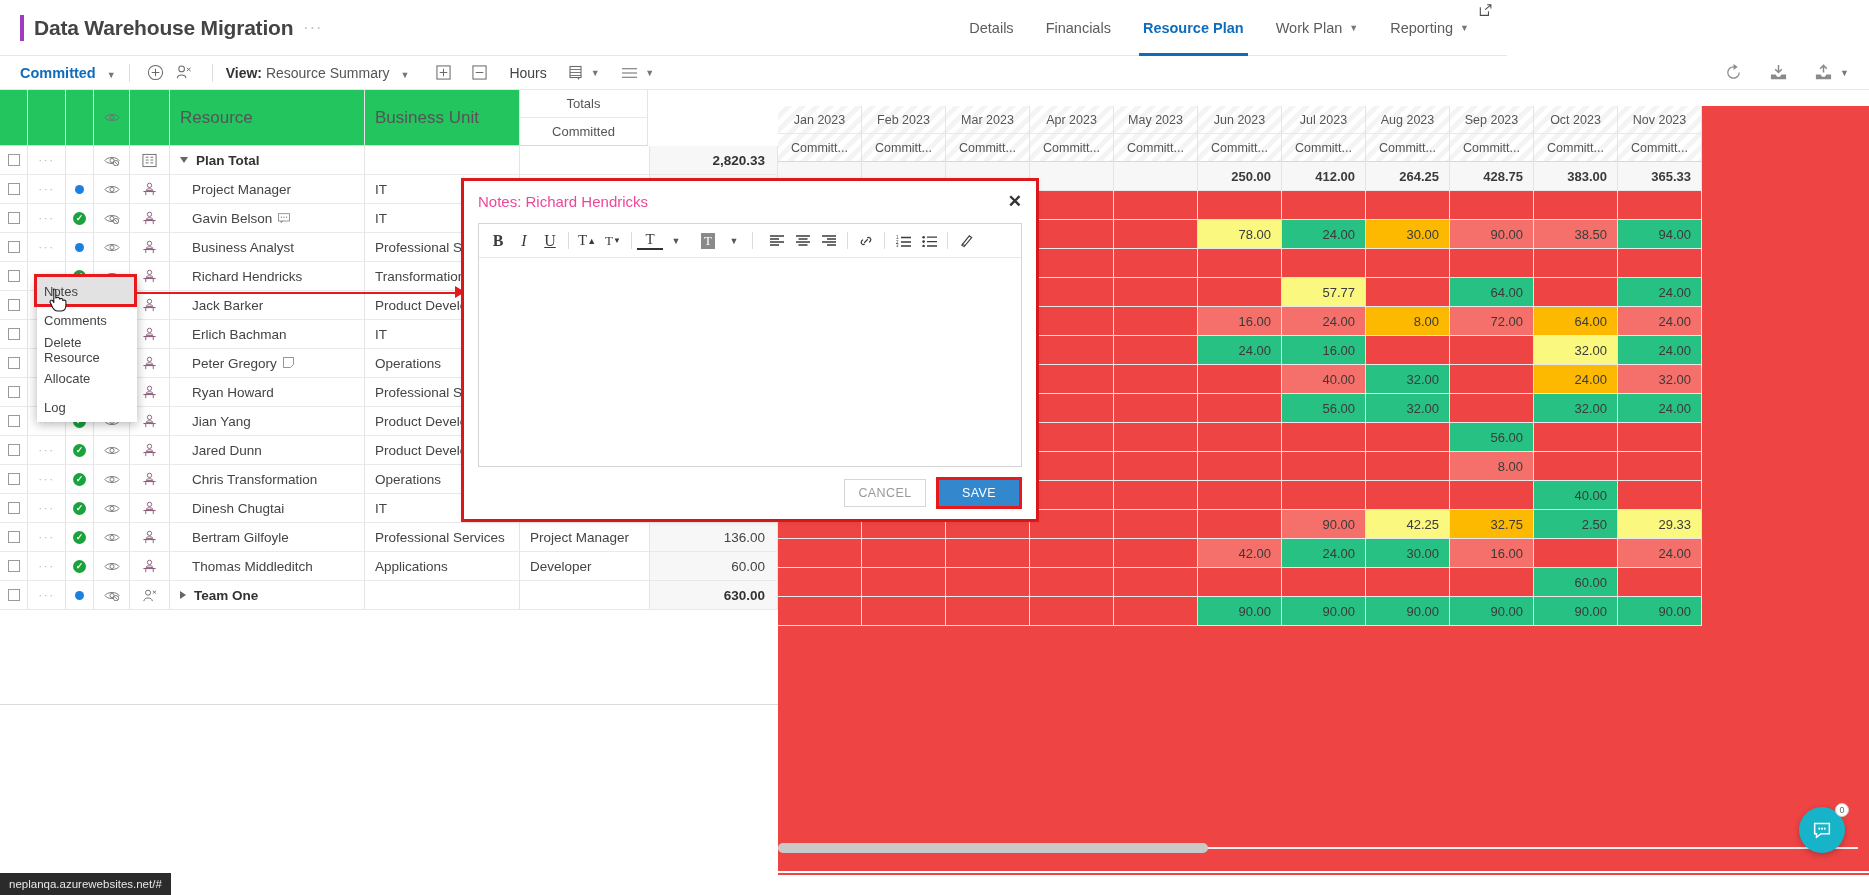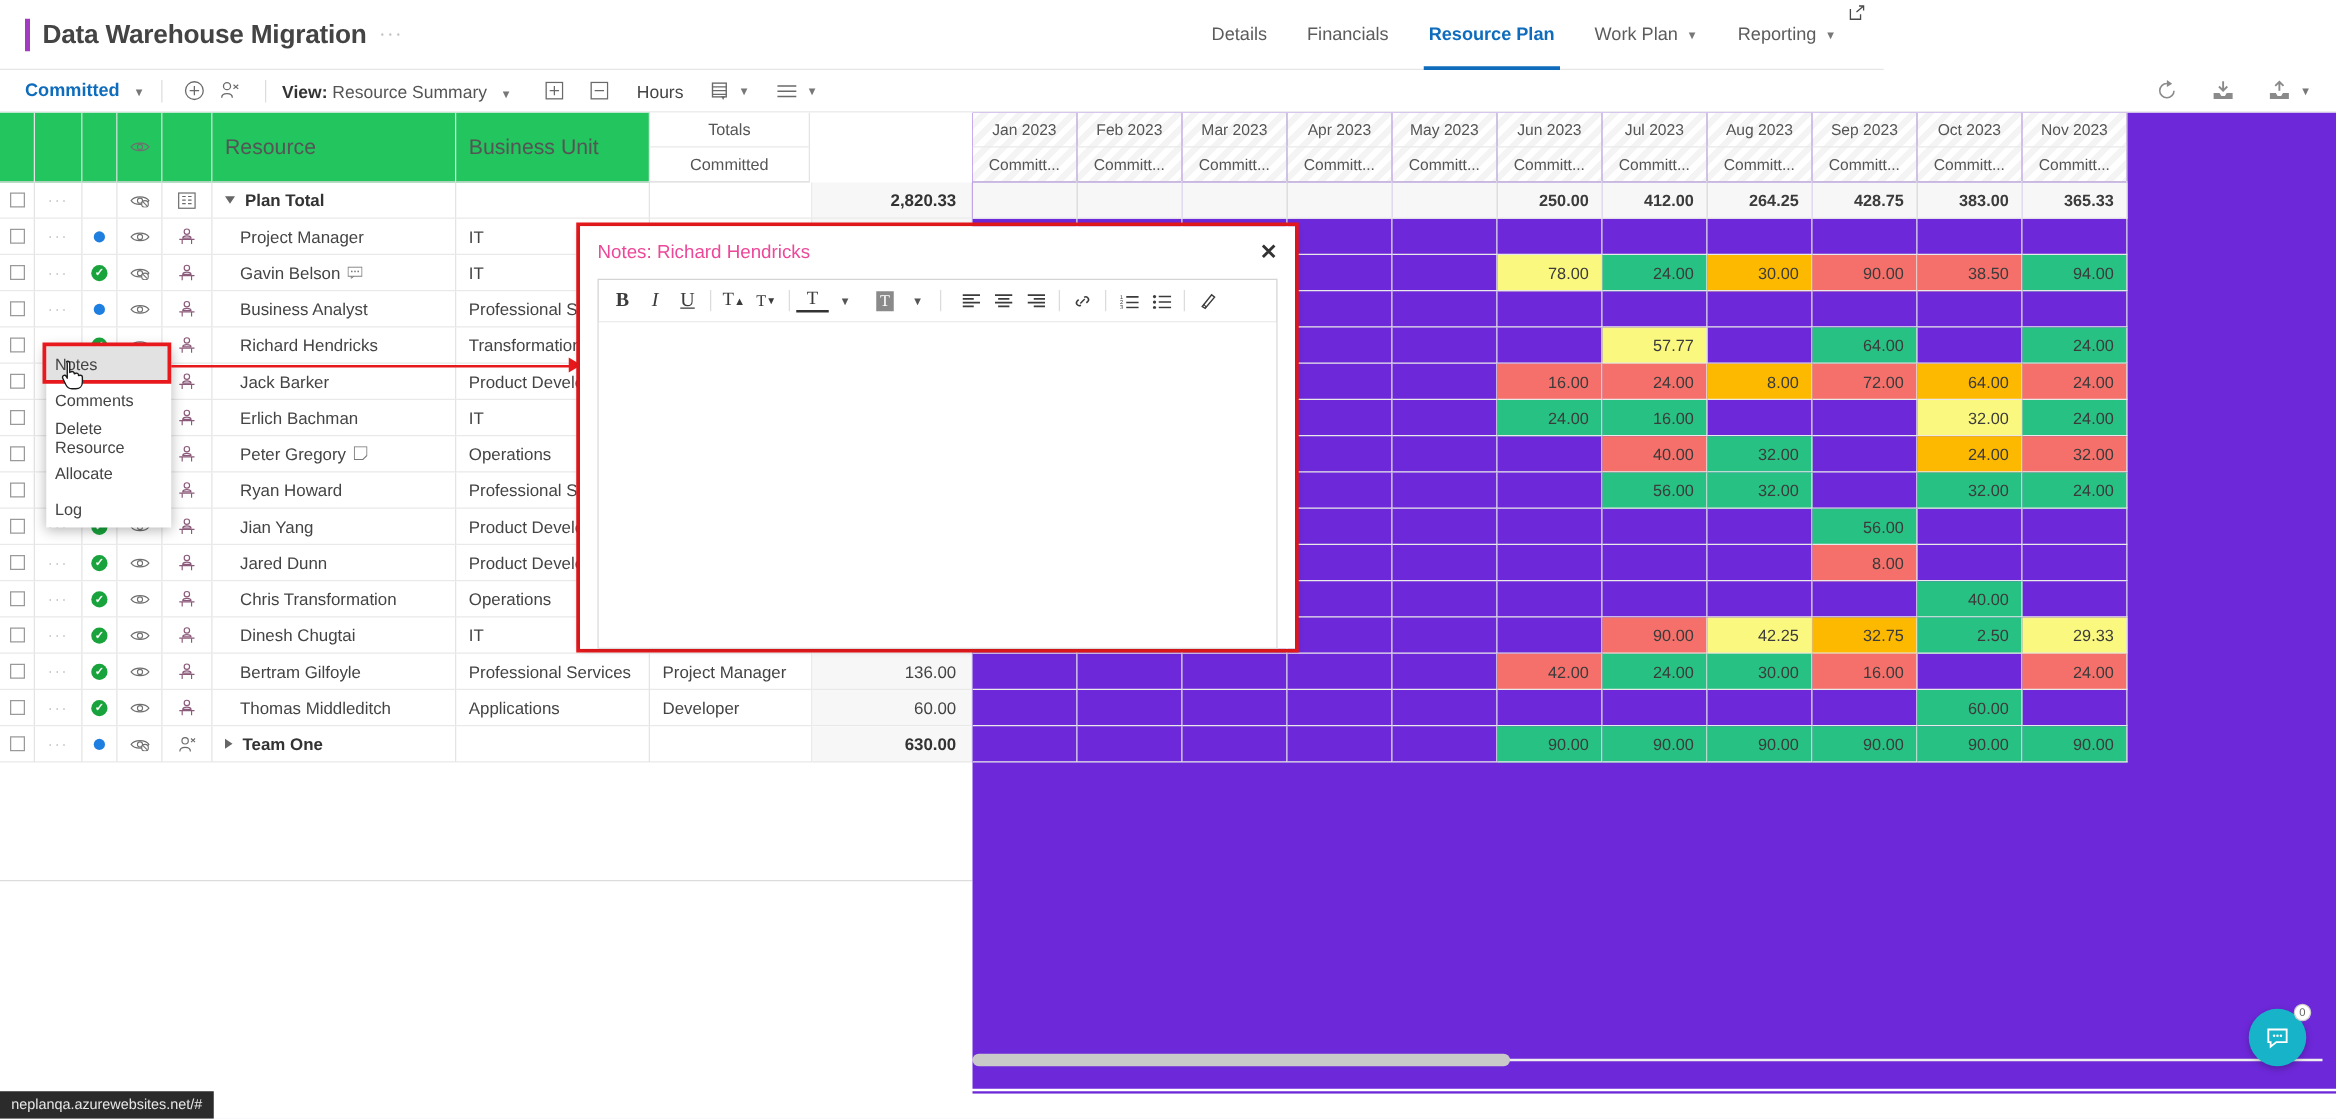--- a/index.html
+++ b/index.html
@@ -52,21 +52,21 @@
   .tb-view { font-size:14px; color:#555; cursor:pointer; }
   .tb-view b { color:#333; }
   .tb-hours { font-size:14px; color:#444; }
   .tb-right { margin-left:auto; display:flex; align-items:center; padding-right:20px; gap:26px; }
 
   
   .grid-area { position:absolute; top:90px; left:0; width:1869px; height:785px; overflow:hidden; }
 
   .hdr-row { display:flex; height:56px; }
   .left-pane { position:absolute; top:0; left:0; width:778px; height:785px; background:#fff; }
-  .right-pane { position:absolute; top:0; left:778px; width:1091px; height:785px; background:#6d28d9; overflow:hidden;}
+  .right-pane { position:absolute; top:16px; left:778px; width:1091px; height:785px; background:#ef4444; overflow:hidden;}
 
   .cell { border-right:1px solid #e4e4e4; border-bottom:1px solid #e9e9e9;
           display:flex; align-items:center; font-size:13.5px; color:#444; }
 
   
   .lh { height:56px; border-right:1px solid #e4e4e4; border-bottom:1px solid #d9d9d9;
         display:flex; align-items:center; padding-left:10px; font-size:17px; color:#555; background:#22c55e;}
   .lh.center { justify-content:center; padding-left:0; }
 
   .c-chk   { width:28px; }
@@ -1216,20 +1216,26 @@
         <div class="ed-sep"></div>
         <div class="ed-btn">
           <svg width="15" height="15" viewBox="0 0 16 16">
             <path d="M3 13 L11 3 L13.5 5 L5.5 14.5 Z" fill="none" stroke="#3b3b3b" stroke-width="1.2"></path>
             <path d="M4 11 L6.5 13.5" stroke="#3b3b3b" stroke-width="1"></path>
           </svg>
         </div>
       </div>
       <div class="ed-body" contenteditable="true" style=""></div>
     </div>
+    <div class="modal-foot">
+      <div class="btn-cancel">CANCEL</div>
+      <div class="save-wrap">
+        <div class="btn-save">SAVE</div>
+      </div>
+    </div>
   </div>
 
   <div class="fab">
     <svg width="22" height="22" viewBox="0 0 24 24">
       <path d="M4 5 H20 V16 H11 L6 20 V16 H4 Z" fill="none" stroke="#fff" stroke-width="1.6"></path>
       <circle cx="9" cy="10.5" r="1.1" fill="#fff"></circle>
       <circle cx="12" cy="10.5" r="1.1" fill="#fff"></circle>
       <circle cx="15" cy="10.5" r="1.1" fill="#fff"></circle>
     </svg>
   </div>

